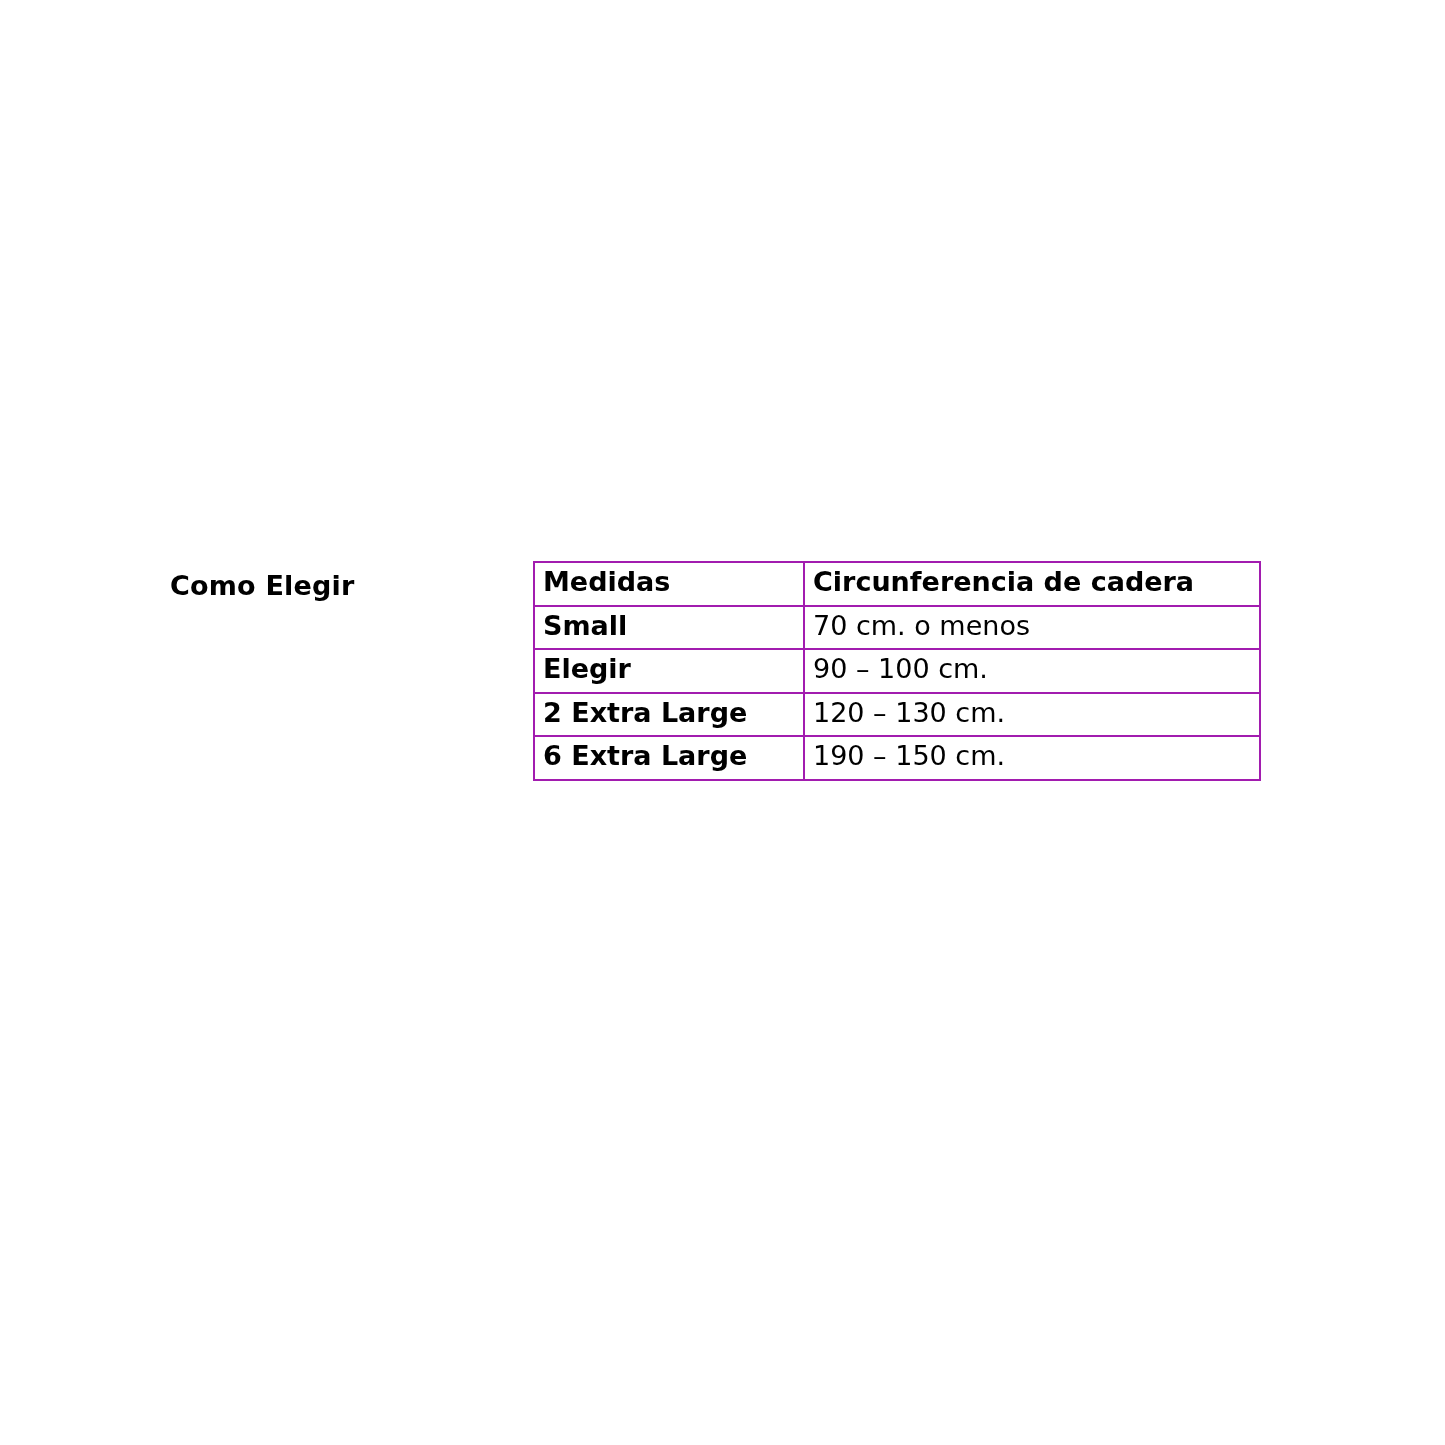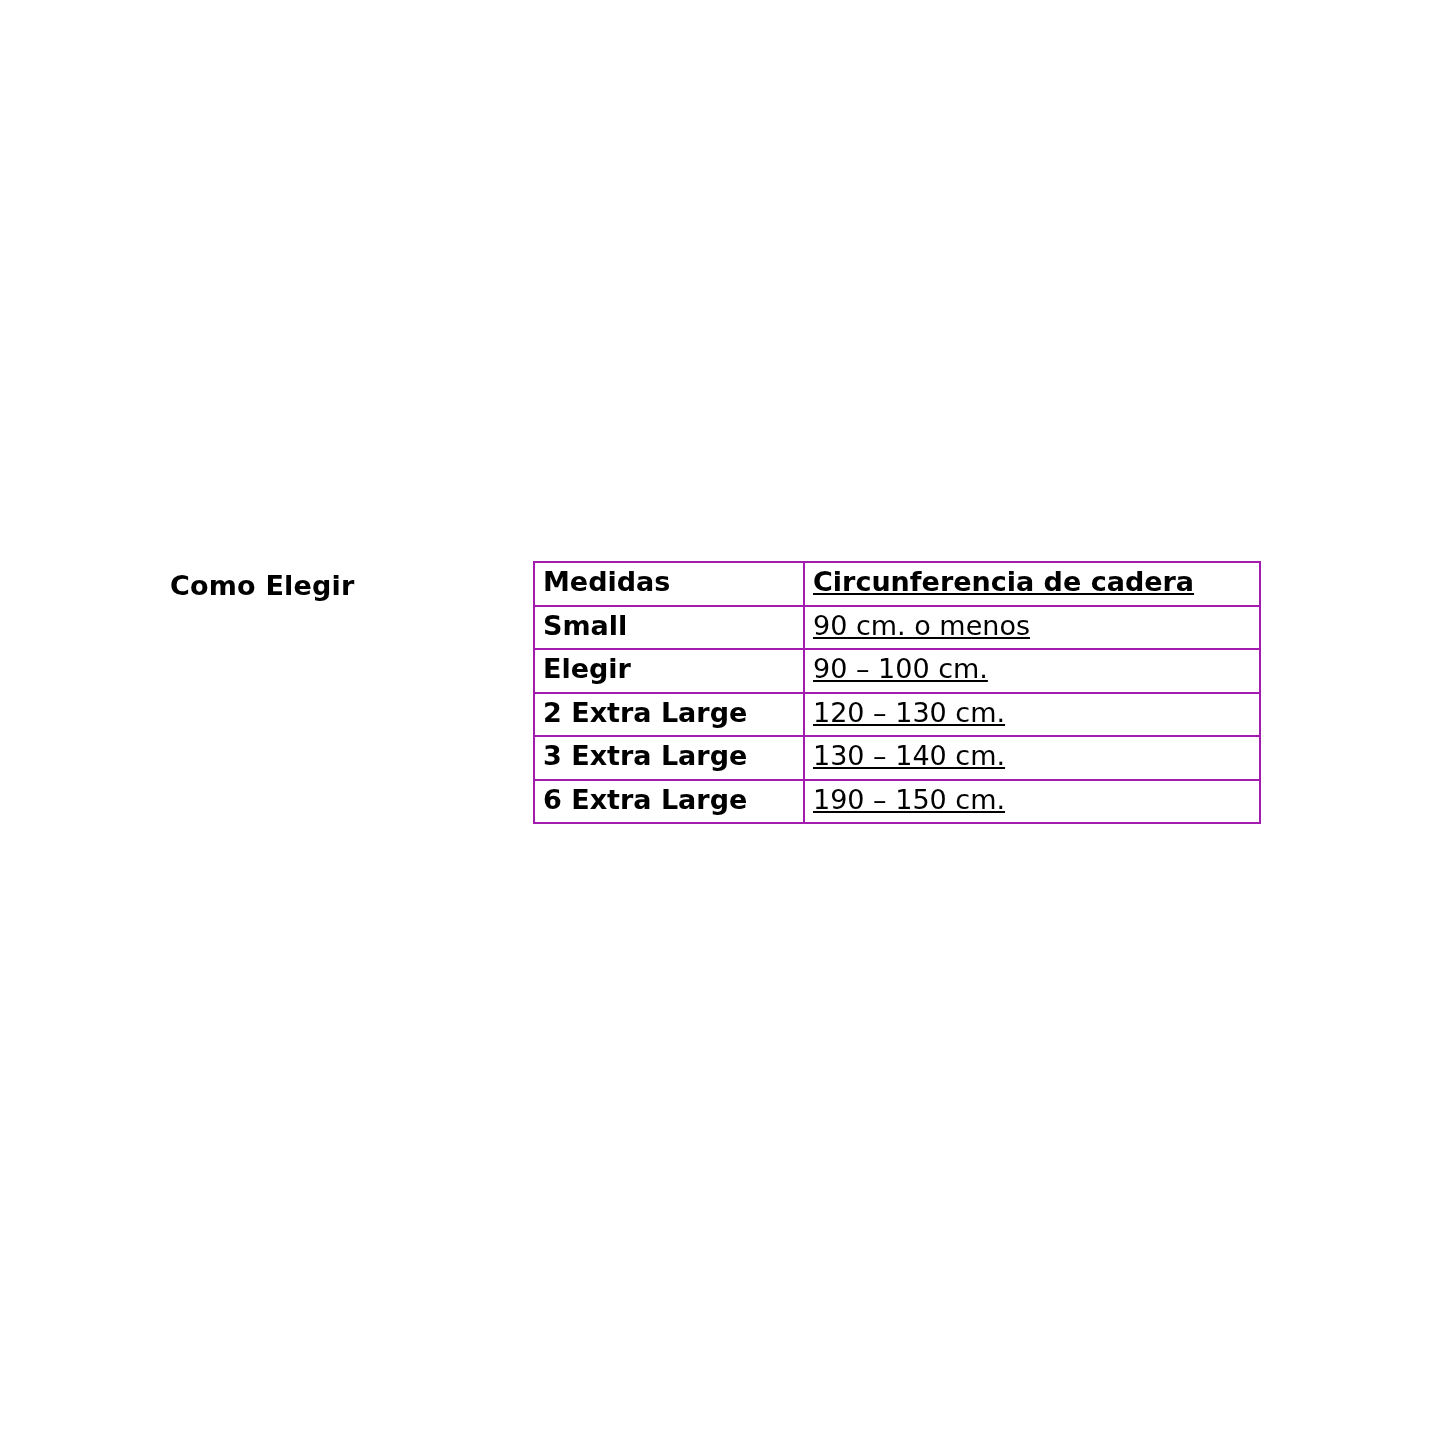--- a/index.html
+++ b/index.html
@@ -53,51 +53,46 @@
     width: 438px;
   }
   .size-table tr.header-row td {
     font-weight: bold;
   }
   .size-table tr.header-row td.col-meas {
     font-weight: bold;
   }
   .size-table td.col-meas {
     font-weight: normal;
-    text-decoration: underline;
   }
 </style>
 </head>
 <body>
 
 <div id="page">
 
   <div class="side-label">Como Elegir</div>
 
   <table class="size-table">
     <tbody>
       <tr class="header-row">
         <td class="col-size">Medidas</td>
         <td class="col-meas">Circunferencia de cadera</td>
       </tr>
       <tr>
         <td class="col-size">Small</td>
-        <td class="col-meas">90 cm. o menos</td>
+        <td class="col-meas">70 cm. o menos</td>
       </tr>
       <tr>
         <td class="col-size">Elegir</td>
         <td class="col-meas">90 – 100 cm.</td>
       </tr>
       <tr>
         <td class="col-size">2 Extra Large</td>
         <td class="col-meas">120 – 130 cm.</td>
-      </tr>
-      <tr>
-        <td class="col-size">3 Extra Large</td>
-        <td class="col-meas">130 – 140 cm.</td>
       </tr>
       <tr>
         <td class="col-size">6 Extra Large</td>
         <td class="col-meas">190 – 150 cm.</td>
       </tr>
     </tbody>
   </table>
 
 </div>
 

